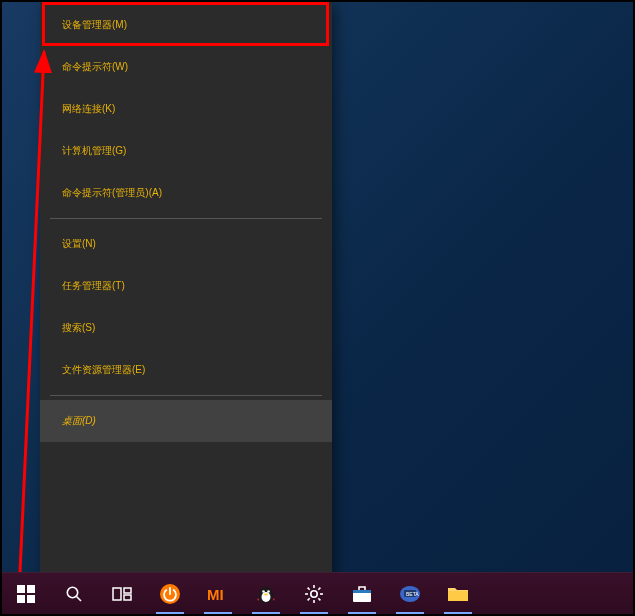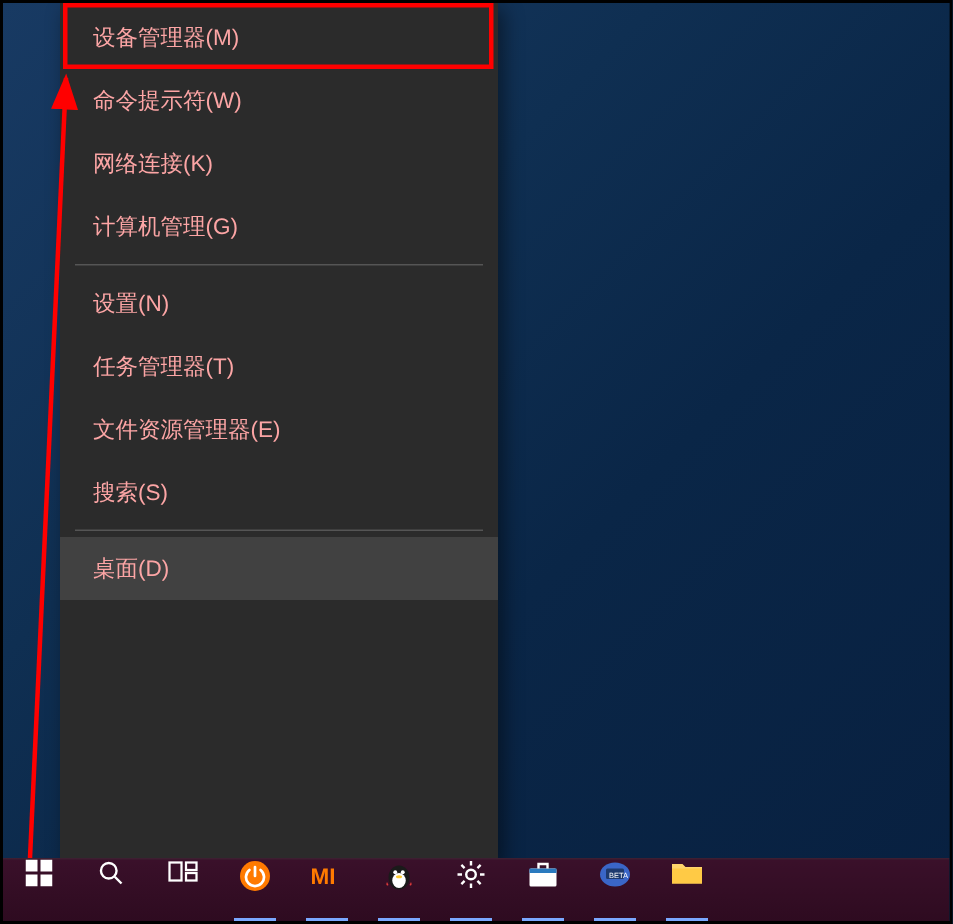--- a/index.html
+++ b/index.html
@@ -37,26 +37,26 @@
       box-shadow: 4px 4px 12px rgba(0,0,0,.45);
       display: flex;
       flex-direction: column;
       padding-top: 2px;
     }
     .menu-item {
       display: flex;
       align-items: center;
       height: 42px;
       padding: 0 22px;
-      color: #fca5a5;
-      font-size: 15px;
+      color: #eab308;
+      font-size: 10px;
       cursor: pointer;
       position: relative;
     }
-    .menu-item.hovered { background: #414141; }
+    .menu-item.hovered { background: #414141; font-style: italic; }
     .menu-sep {
       height: 1px;
       background: #555;
       margin: 4px 10px;
     }
     .submenu-arrow {
       position: absolute;
       right: 14px;
       width: 0; height: 0;
       border-top: 4.5px solid transparent;
@@ -87,21 +87,21 @@
       background: linear-gradient(#3a102a, #2e0b20);
       border-top: 1px solid rgba(255,255,255,.08);
       display: flex;
       align-items: center;
       z-index: 5;
     }
     .tb-btn {
       width: 48px;
       height: 42px;
       display: flex;
-      align-items: flex-start;
+      align-items: center;
       justify-content: center;
       cursor: pointer;
       position: relative;
     }
     .start-btn svg { display: block; }
     .running::after{
       content:"";
       position:absolute;
       left:10px; right:10px; bottom:1px;
       height:2px;
@@ -119,32 +119,35 @@
     </div>
     <div class="menu-item">
       <span>命令提示符(W)</span>
     </div>
     <div class="menu-item">
       <span>网络连接(K)</span>
     </div>
     <div class="menu-item">
       <span>计算机管理(G)</span>
     </div>
+    <div class="menu-item">
+      <span>命令提示符(管理员)(A)</span>
+    </div>
     <div class="menu-sep"></div>
     <div class="menu-item">
       <span>设置(N)</span>
     </div>
     <div class="menu-item">
       <span>任务管理器(T)</span>
     </div>
     <div class="menu-item">
+      <span>搜索(S)</span>
+    </div>
+    <div class="menu-item">
       <span>文件资源管理器(E)</span>
-    </div>
-    <div class="menu-item">
-      <span>搜索(S)</span>
     </div>
     <div class="menu-sep"></div>
     <div class="menu-item hovered">
       <span>桌面(D)</span>
     </div>
   </div>
 
 <div class="highlight-box"></div>
 
 <svg class="arrow-long" viewBox="0 0 42 532">

